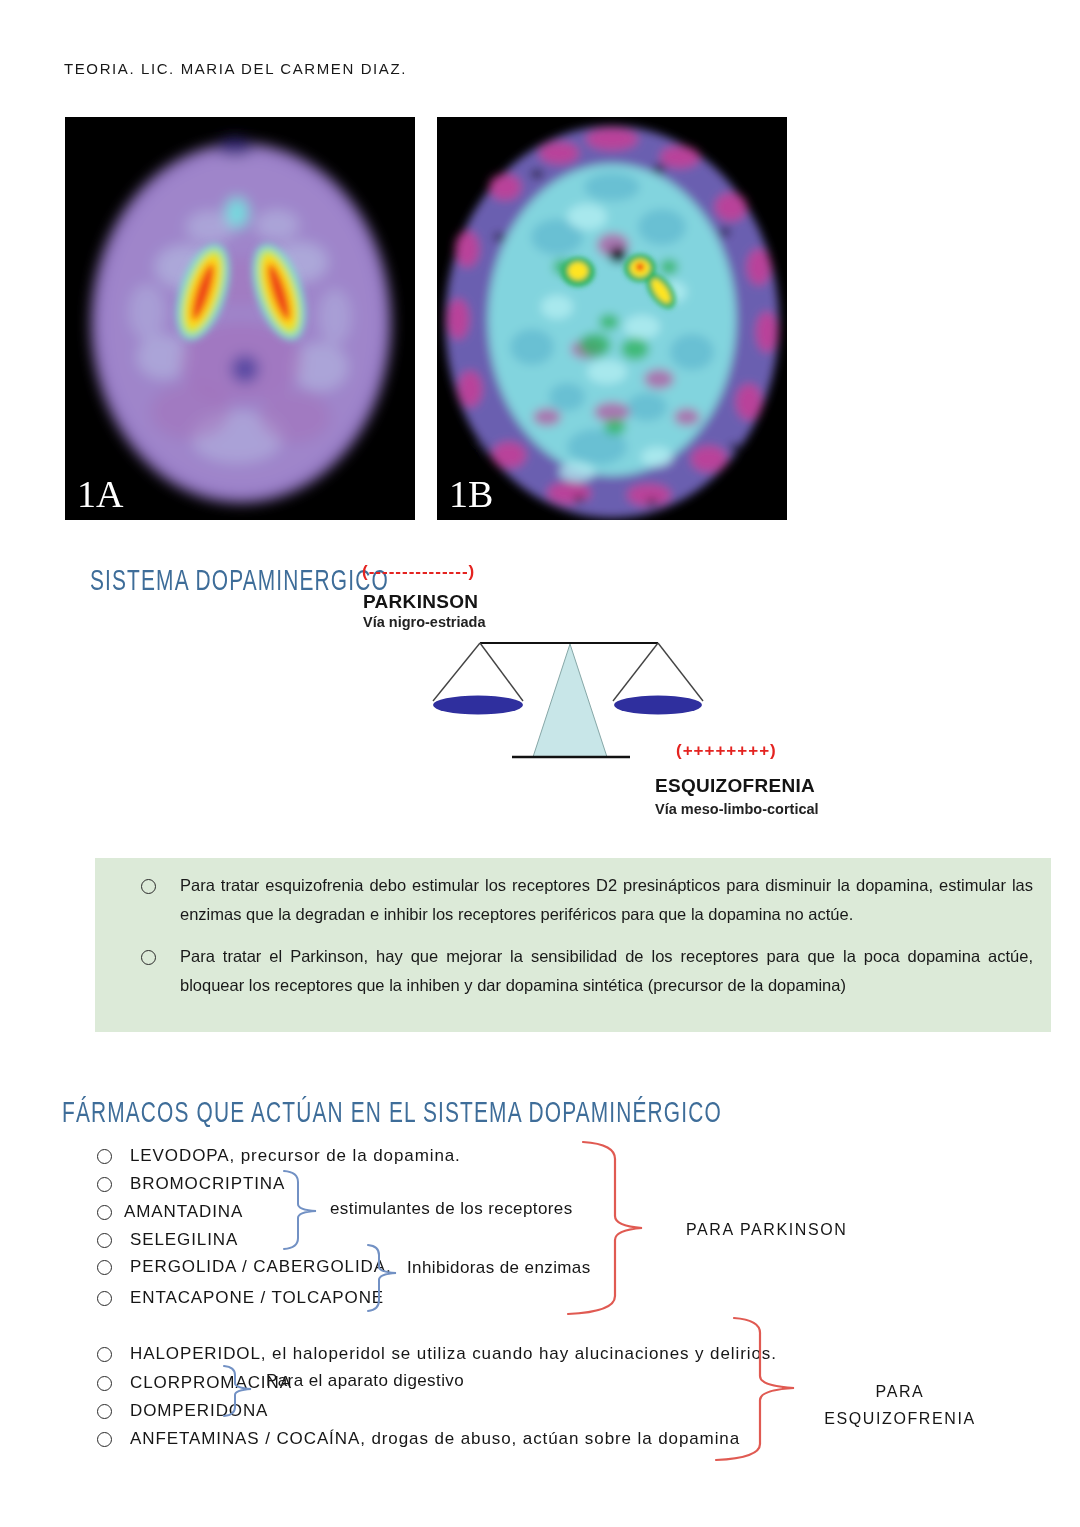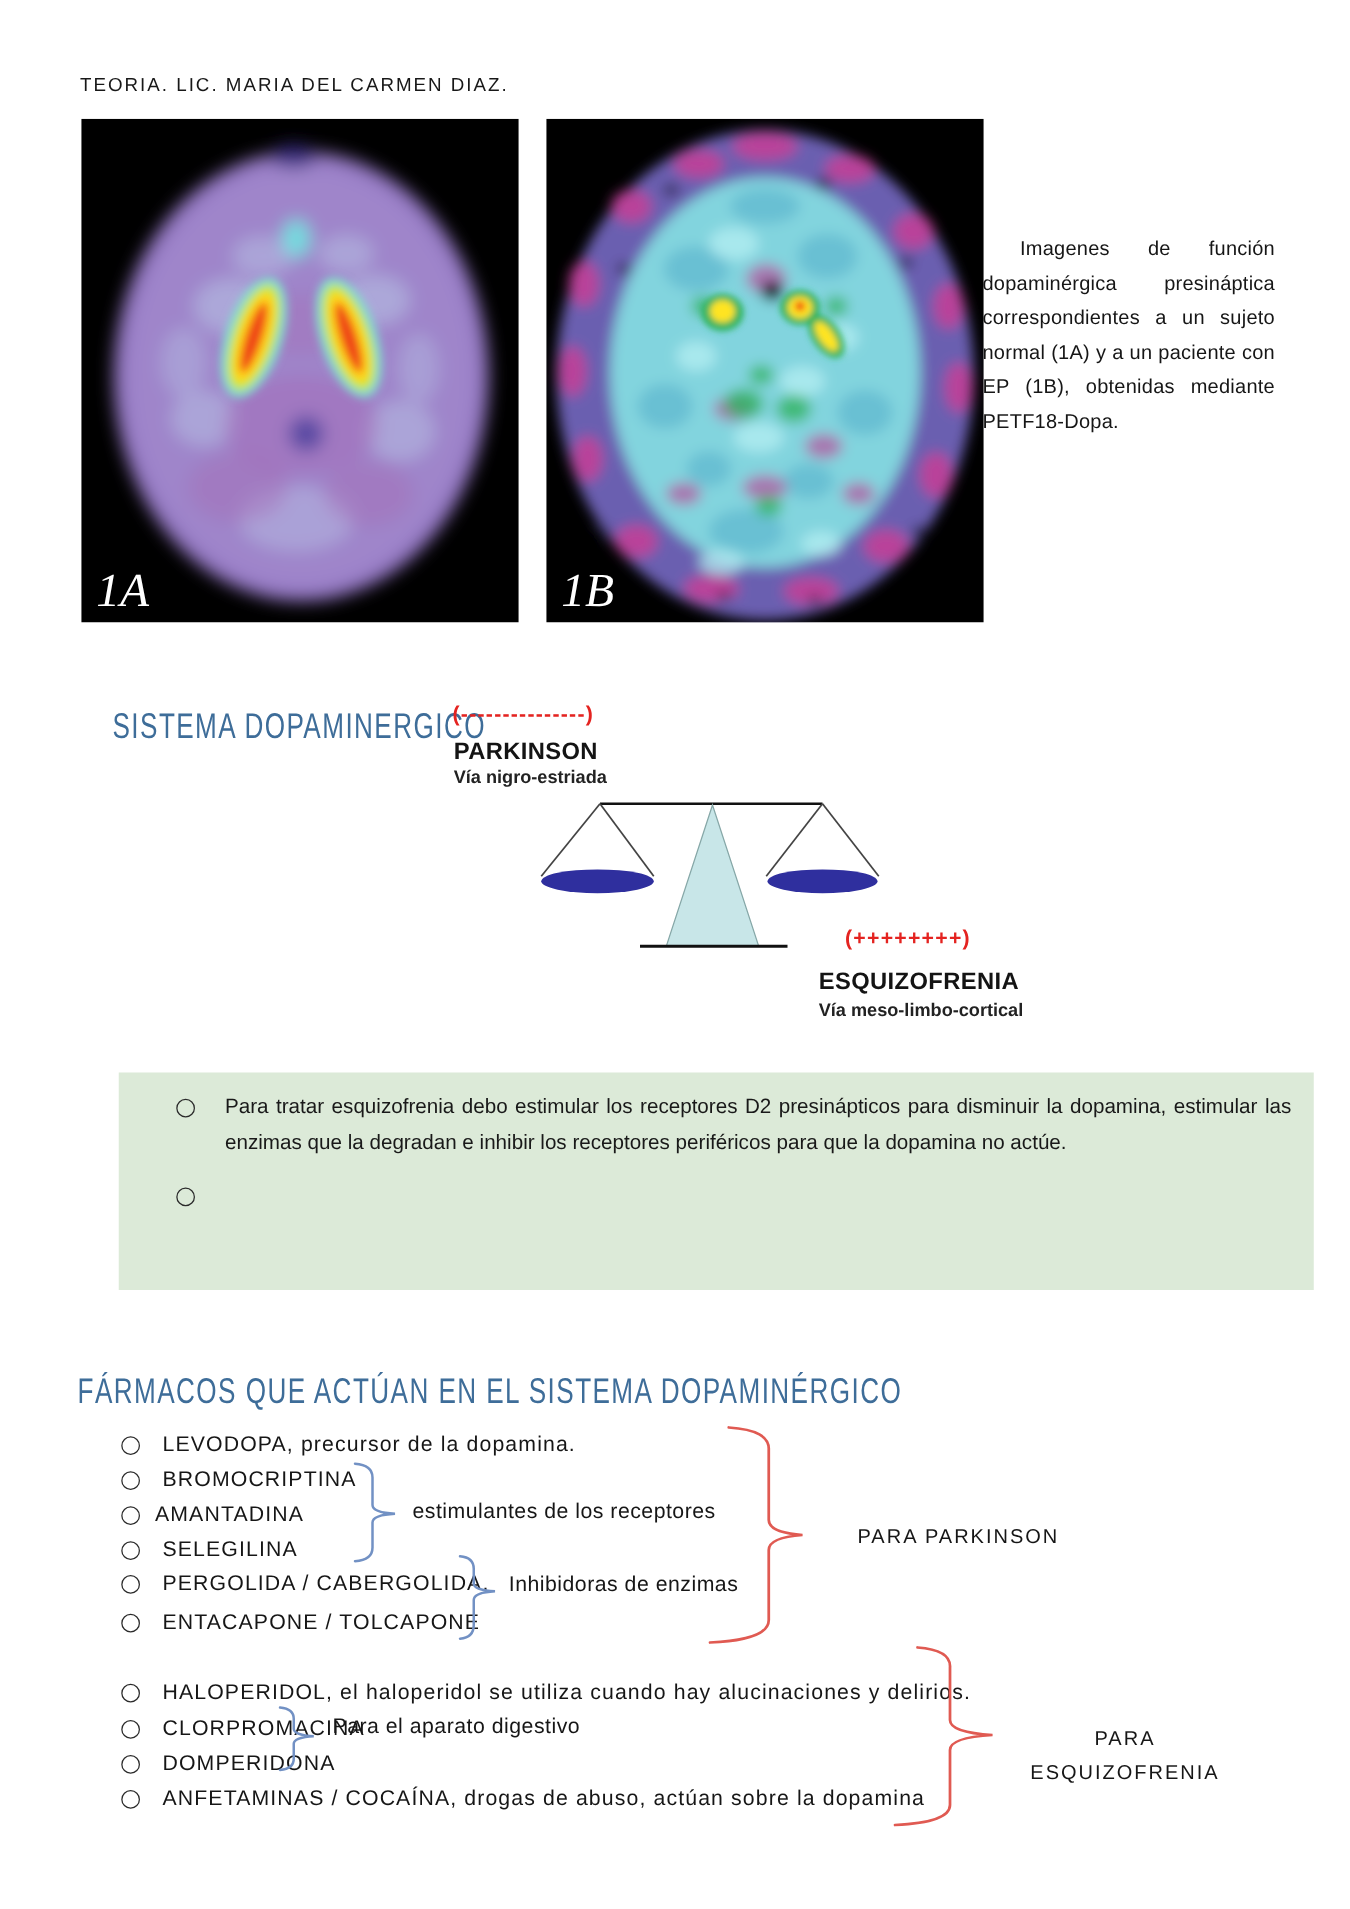--- a/index.html
+++ b/index.html
@@ -1,20 +1,20 @@
 <!DOCTYPE html>
 <html style="--accent_red: #e42320; --brace_red: #e05a52; --brace_blue: #7291c4; --heading_blue: #3e6d99; --box_green: #dcead8; --pan_navy: #2f2f9e; --fulcrum_cyan: #c8e6e8;"><head>
 <meta charset="utf-8">
 <style>
   html,body{margin:0;padding:0;background:#ffffff;}
   .page{position:relative;width:1080px;height:1527px;background:#fff;
         font-family:"Liberation Sans",sans-serif;color:#1c1c1c;overflow:hidden;}
   .abs{position:absolute;}
   .page-header{left:64px;top:60px;font-size:15px;letter-spacing:1.6px;font-weight:500;color:#181818;}
-  .figure{width:350px;height:403px;top:95px;font-style:italic;}
+  .figure{width:350px;height:403px;top:117px;}
   .fig-caption{left:786px;top:186px;width:234px;font-size:16px;line-height:27.5px;
                text-align:justify;text-indent:30px;letter-spacing:.2px;color:#161616;}
   .sec-heading{color:var(--heading_blue);font-size:22px;letter-spacing:1.2px;font-weight:400;
                transform:scale(.95,1.3);transform-origin:0 0;white-space:nowrap;}
   .red-marks{color:var(--accent_red);font-weight:bold;font-size:17px;letter-spacing:1px;white-space:nowrap;}
   .scale-title{font-weight:bold;font-size:19px;letter-spacing:.3px;color:#141414;}
   .scale-sub{font-weight:bold;font-size:14.5px;color:#222;}
   .notes-box{left:95px;top:858px;width:956px;height:174px;background:var(--box_green);}
   .note-row{display:flex;gap:24px;padding:0 18px 0 46px;margin-top:13px;align-items:flex-start;}
   .note-text{flex:1;font-size:16.5px;line-height:29px;text-align:justify;color:#191919;}
@@ -176,21 +176,20 @@
         <ellipse cx="203" cy="150" rx="4" ry="4" fill="#f04010"></ellipse>
         <g transform="translate(224,174) rotate(-35)">
           <ellipse rx="11" ry="20" fill="#2fb45f"></ellipse>
           <ellipse rx="6" ry="14" fill="#ffe420"></ellipse>
         </g>
       </g>
       <text x="12" y="390" font-size="38" fill="#fff">1B</text>
     </svg>
   </div>
 
-  <div class="abs fig-caption">Imagenes de función dopaminérgica presináptica correspondientes a un sujeto normal (1A) y a un paciente con EP (1B), obtenidas mediante PETF18-Dopa.</div>
 
   <div class="abs sec-heading" style="left:90px;top:564px;">SISTEMA DOPAMINERGICO</div>
 
   <div class="abs red-marks" style="left:362px;top:562px;">(---------------)</div>
   <div class="abs scale-title" style="left:363px;top:591px;">PARKINSON</div>
   <div class="abs scale-sub" style="left:363px;top:614px;">Vía nigro-estriada</div>
 
   <svg class="abs" style="left:410px;top:635px;" width="300" height="135" viewBox="0 0 300 135">
     <line x1="70" y1="8" x2="248" y2="8" stroke="#111" stroke-width="2"></line>
     <polygon points="160,9 123,122 197,122" fill="var(--fulcrum_cyan)" stroke="#86a7a7" stroke-width="1"></polygon>
@@ -207,20 +206,21 @@
   <div class="abs scale-title" style="left:655px;top:775px;">ESQUIZOFRENIA</div>
   <div class="abs scale-sub" style="left:655px;top:801px;">Vía meso-limbo-cortical</div>
 
   <div class="abs notes-box">
     <div class="note-row">
       <span class="o-bullet"></span>
       <div class="note-text">Para tratar esquizofrenia debo estimular los receptores D2 presinápticos para disminuir la dopamina, estimular las enzimas que la degradan e inhibir los receptores periféricos para que la dopamina no actúe.</div>
     </div>
     <div class="note-row">
       <span class="o-bullet"></span>
+      <div class="note-text">Para tratar el Parkinson, hay que mejorar la sensibilidad de los receptores para que la poca dopamina actúe, bloquear los receptores que la inhiben y dar dopamina sintética (precursor de la dopamina)</div>
     </div>
   </div>
 
   <div class="abs sec-heading" style="left:62px;top:1096px;">FÁRMACOS QUE ACTÚAN EN EL SISTEMA DOPAMINÉRGICO</div>
 
   <div class="drug-row" style="left:97px;top:1146px;">
     <span class="o-bullet"></span>
     <span class="drug-label">LEVODOPA, precursor de la dopamina.</span>
   </div>
   <div class="drug-row" style="left:97px;top:1174px;">

